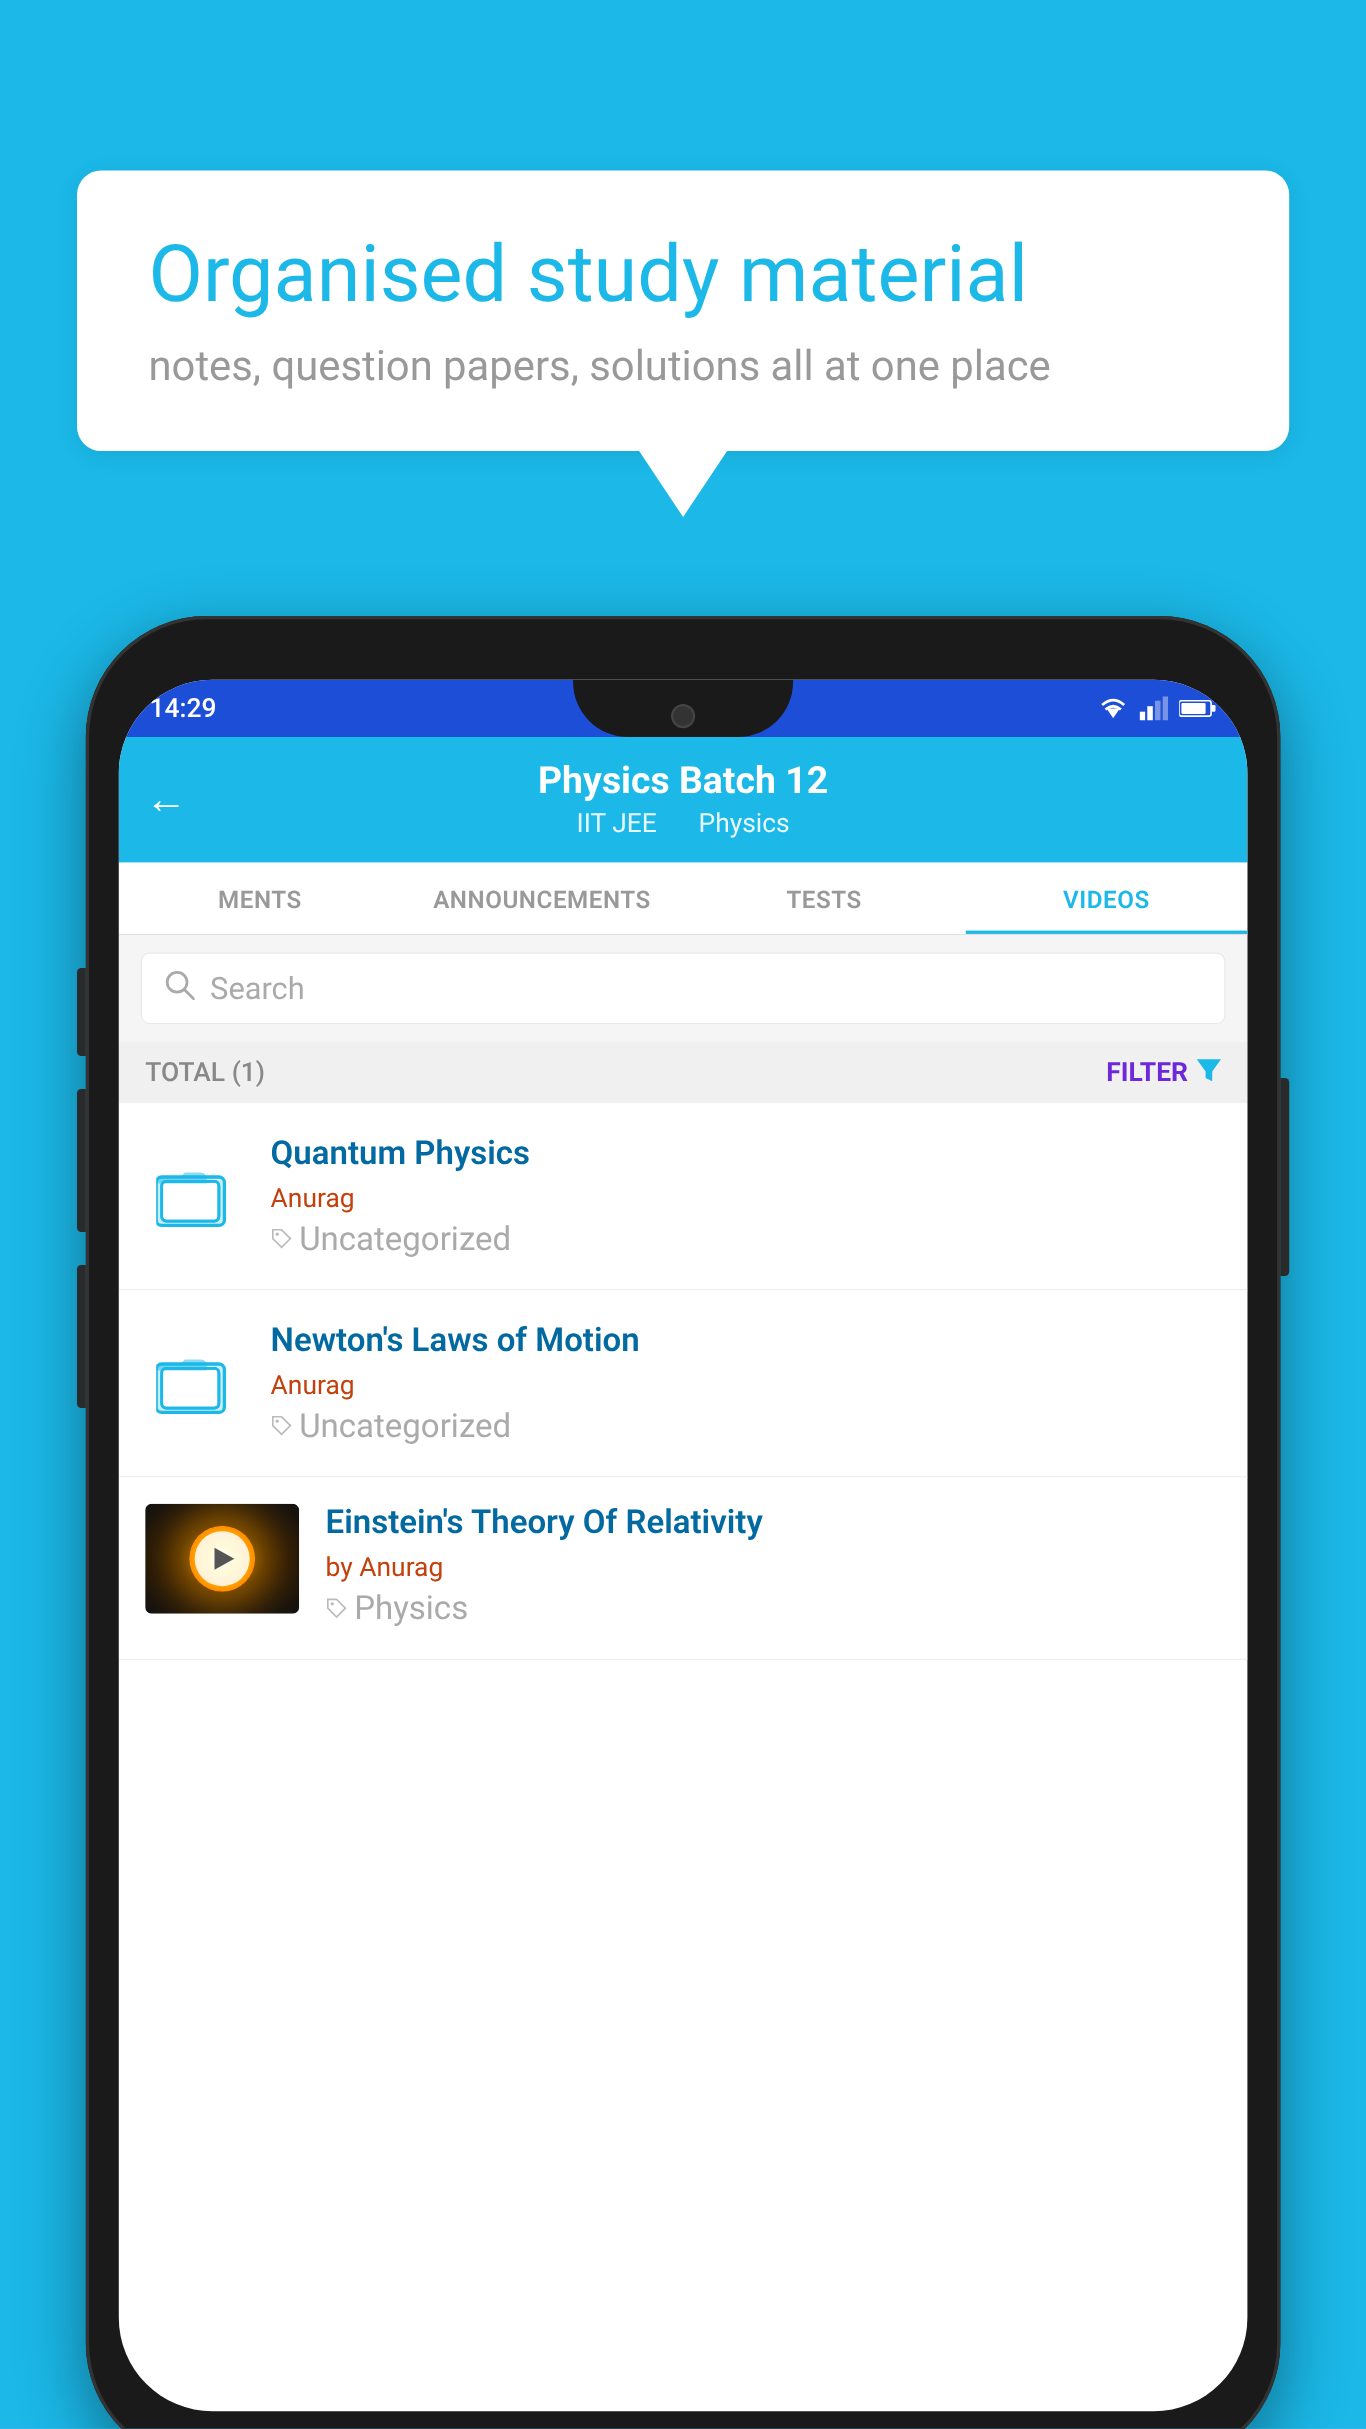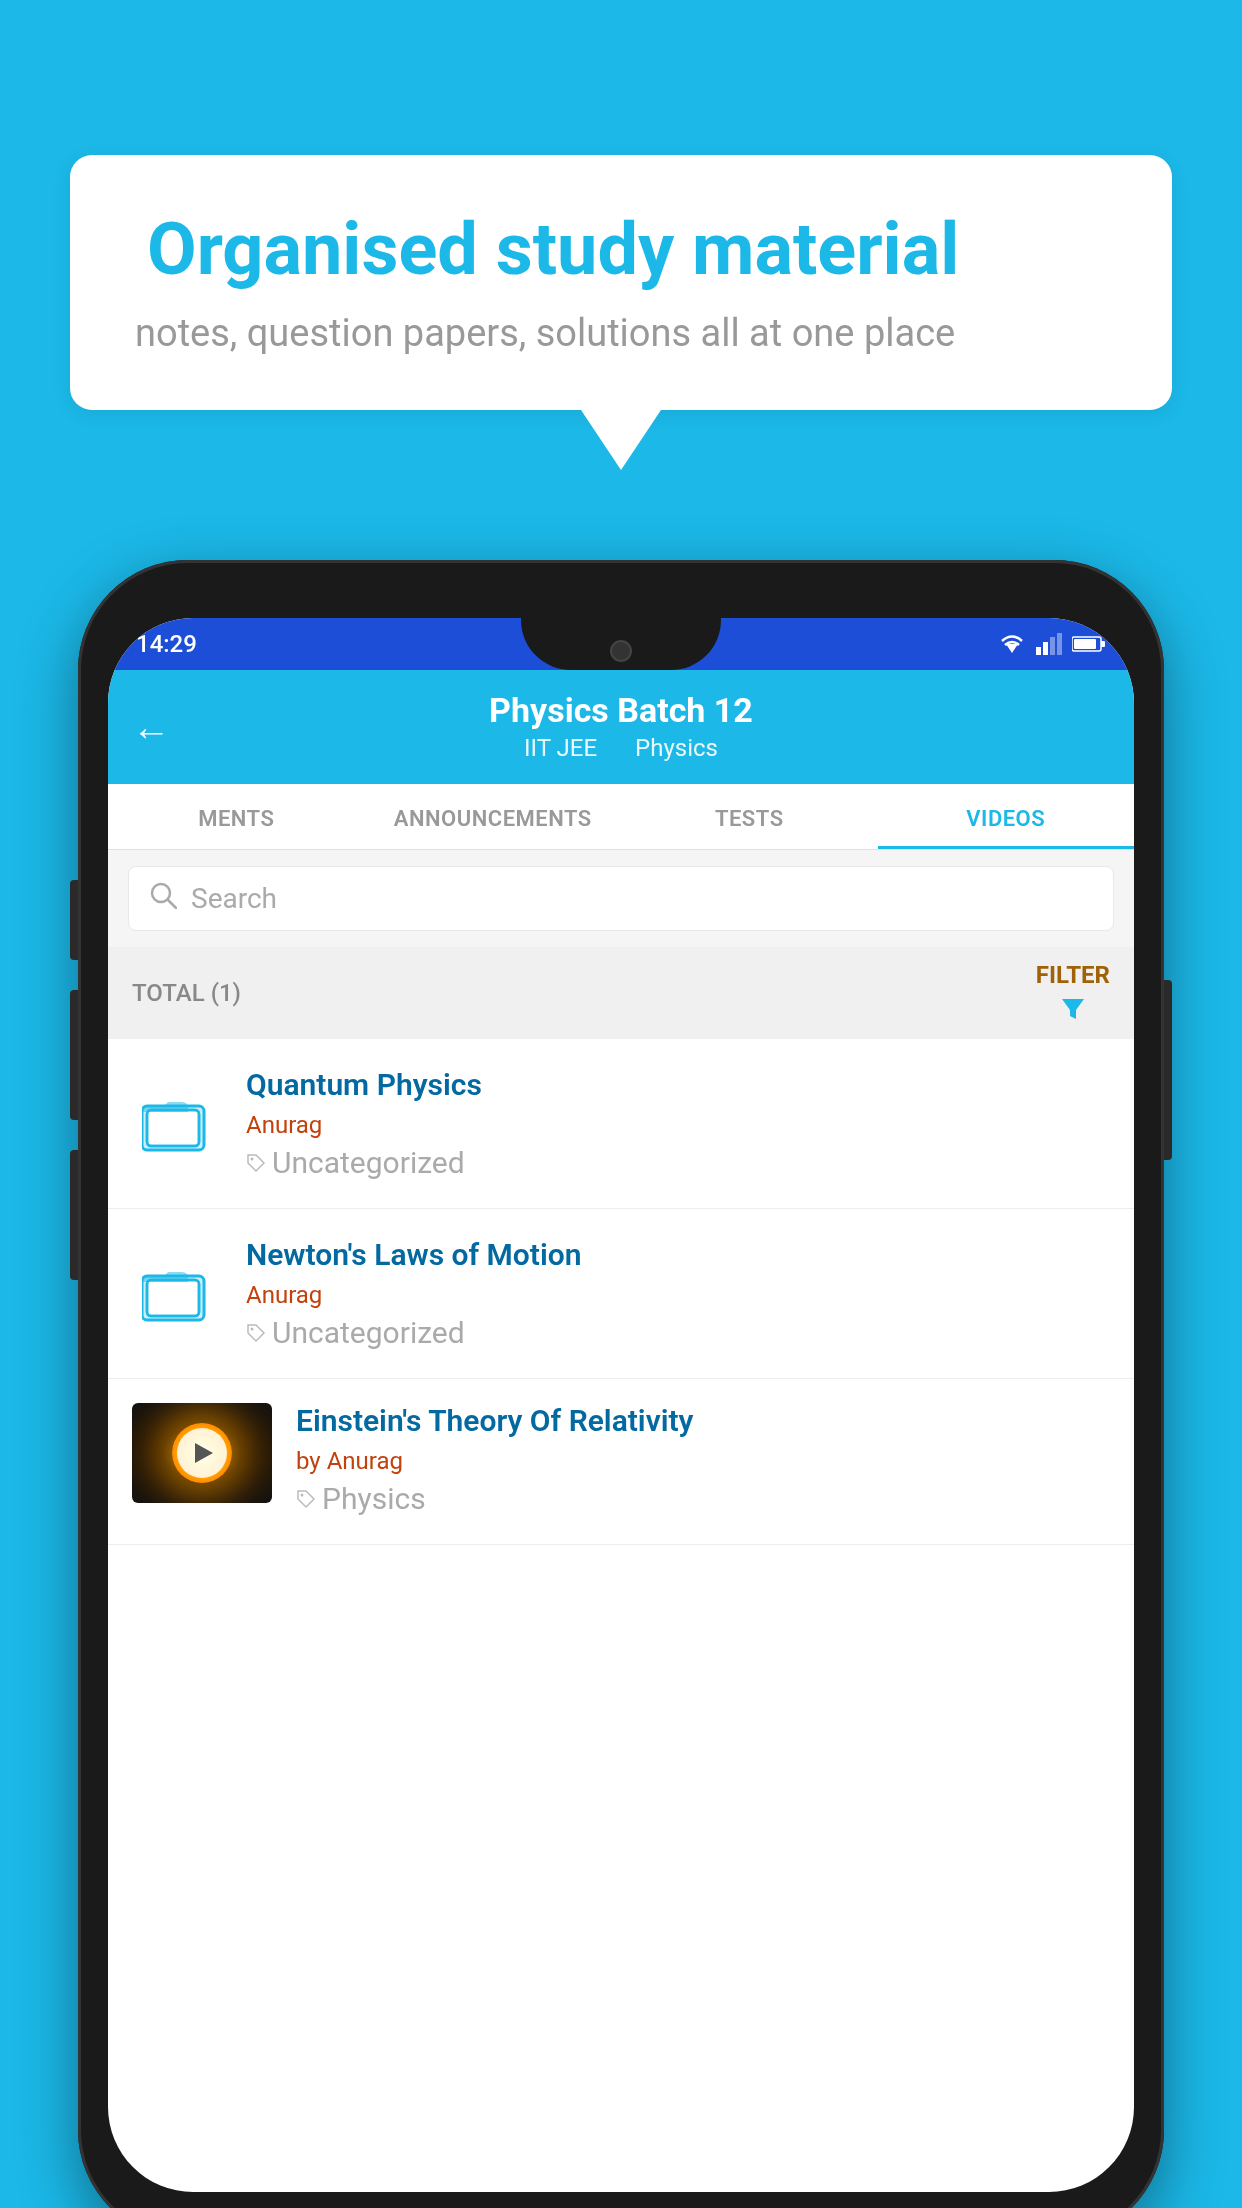--- a/index.html
+++ b/index.html
@@ -22,24 +22,23 @@
     }
     .speech-bubble {
       background: white;
       border-radius: 22px;
       padding: 55px 65px 55px 65px;
       box-shadow: 0 4px 20px rgba(0,0,0,0.08);
     }
     .speech-bubble h1 {
       color: #1BB8E8;
       font-size: 72px;
-      font-weight: 700;
+      font-weight: 400;
       line-height: 1.1;
       margin-bottom: 22px;
-      margin-left: 12px;
     }
     .speech-bubble p {
       color: #999;
       font-size: 38px;
       font-weight: 400;
     }
     .speech-tail {
       width: 0;
       height: 0;
       border-left: 40px solid transparent;
@@ -248,28 +247,27 @@
       display: flex;
       align-items: center;
       justify-content: space-between;
     }
     .filter-total {
       color: #888;
       font-size: 24px;
       font-weight: 500;
     }
     .filter-btn {
-      color: #a16207;
+      color: #6d28d9;
       font-size: 24px;
       font-weight: 700;
       display: flex;
       align-items: center;
       gap: 8px;
       cursor: pointer;
-      flex-direction: column;
     }
 
     
     .video-list {
       background: white;
     }
     .video-item {
       display: flex;
       align-items: center;
       padding: 28px 24px;

